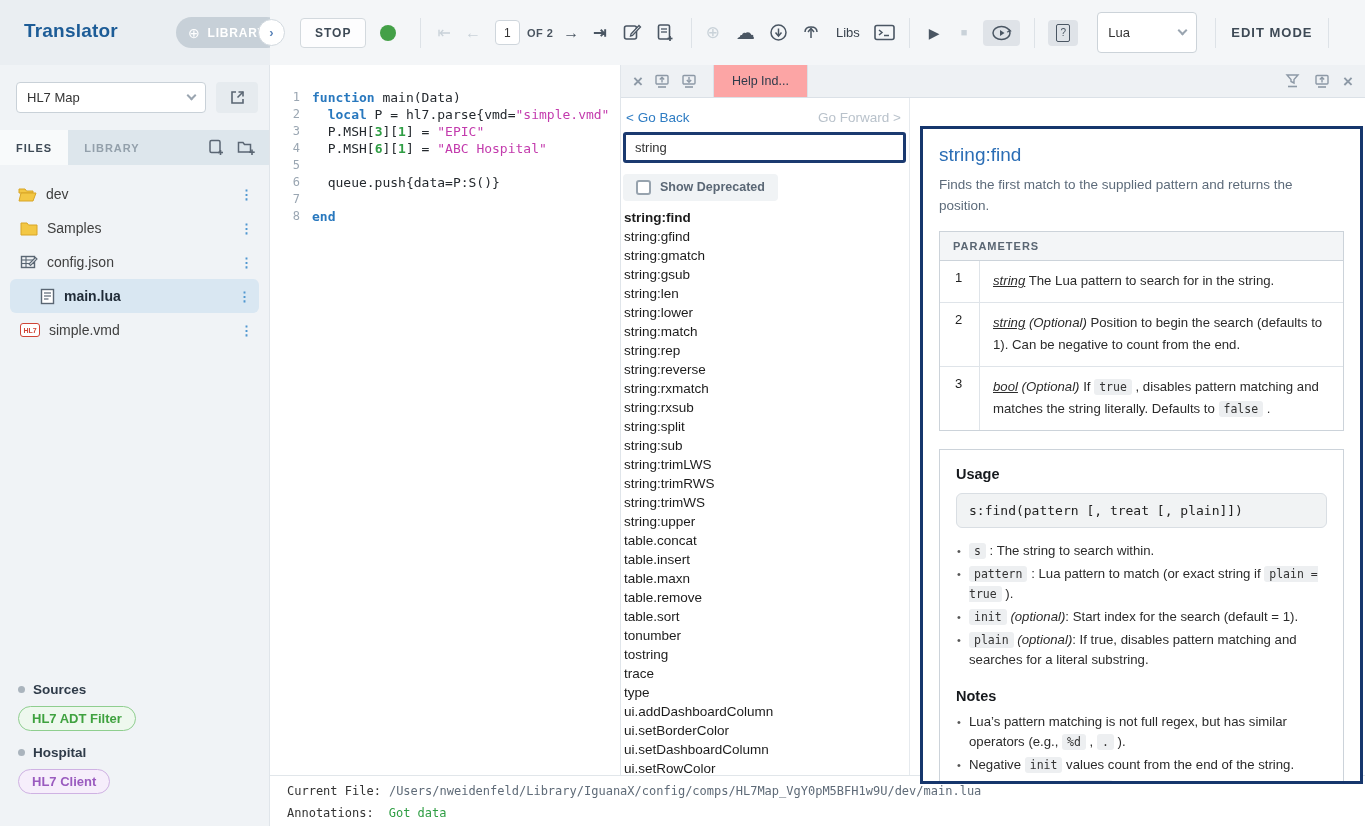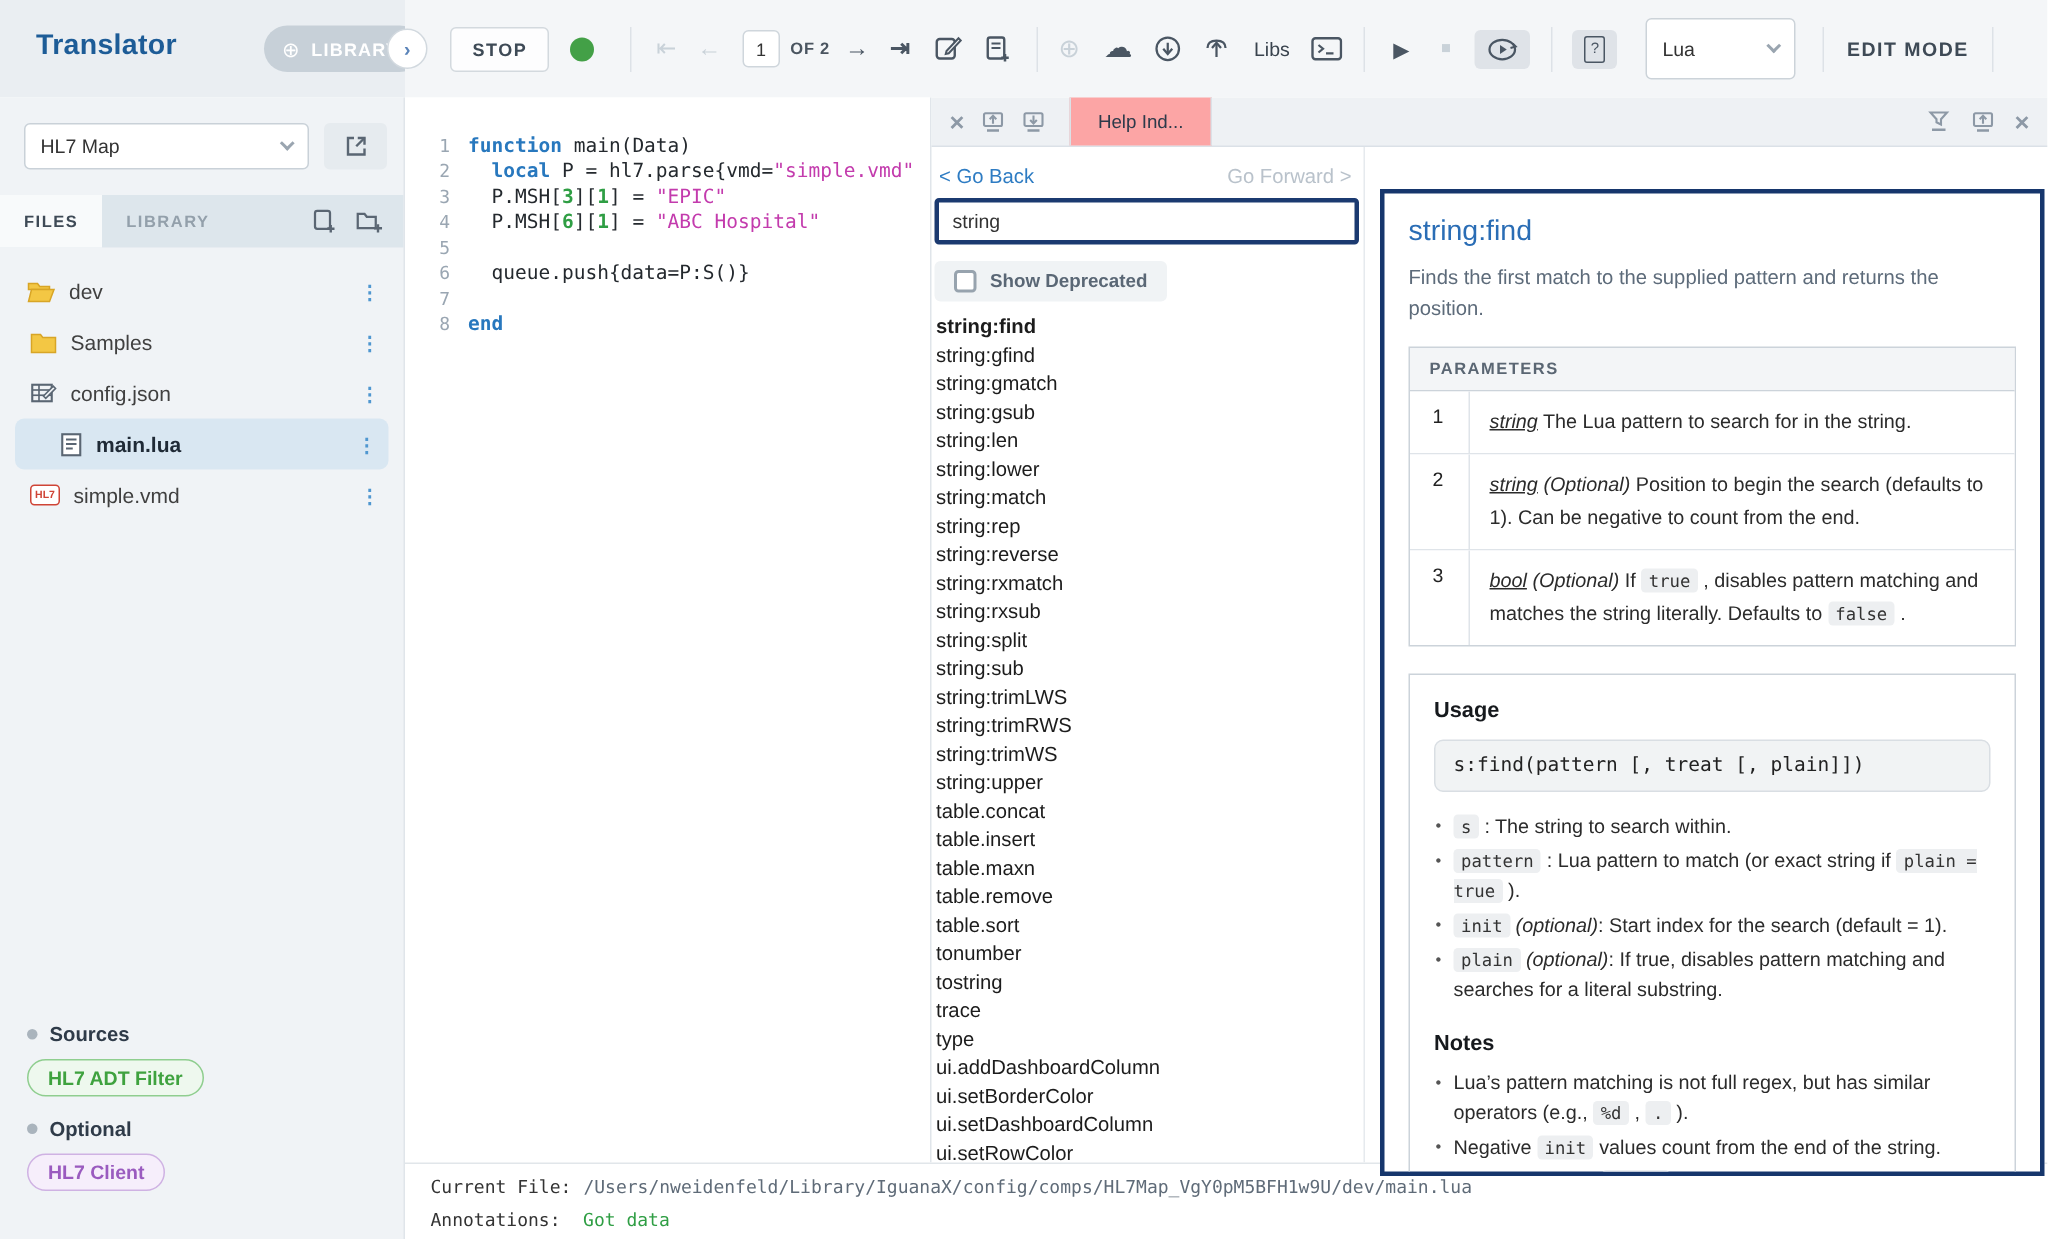--- a/index.html
+++ b/index.html
@@ -299,21 +299,21 @@
     </div>
   </div>
   <div class="side-bottom">
     <div class="sec-head">
       <span class="sec-bullet"></span>
       <span>Sources</span>
     </div>
     <span class="pill green">HL7 ADT Filter</span>
     <div class="sec-head">
       <span class="sec-bullet"></span>
-      <span>Optional</span>
+      <span>Hospital</span>
     </div>
     <span class="pill purple">HL7 Client</span>
   </div>
 </div>
 
 <div class="editor">
   <div id="editor-lines">
       <div class="ed-line"><div class="ed-gut">1</div><div class="ed-code"><span class="tk-kw">function</span><span> main(Data)</span></div></div>
       <div class="ed-line"><div class="ed-gut">2</div><div class="ed-code"><span>  </span><span class="tk-kw">local</span><span> P = hl7.parse{vmd=</span><span class="tk-str">"simple.vmd"</span></div></div>
       <div class="ed-line"><div class="ed-gut">3</div><div class="ed-code"><span>  P.MSH[</span><span class="tk-num">3</span><span>][</span><span class="tk-num">1</span><span>] = </span><span class="tk-str">"EPIC"</span></div></div>

